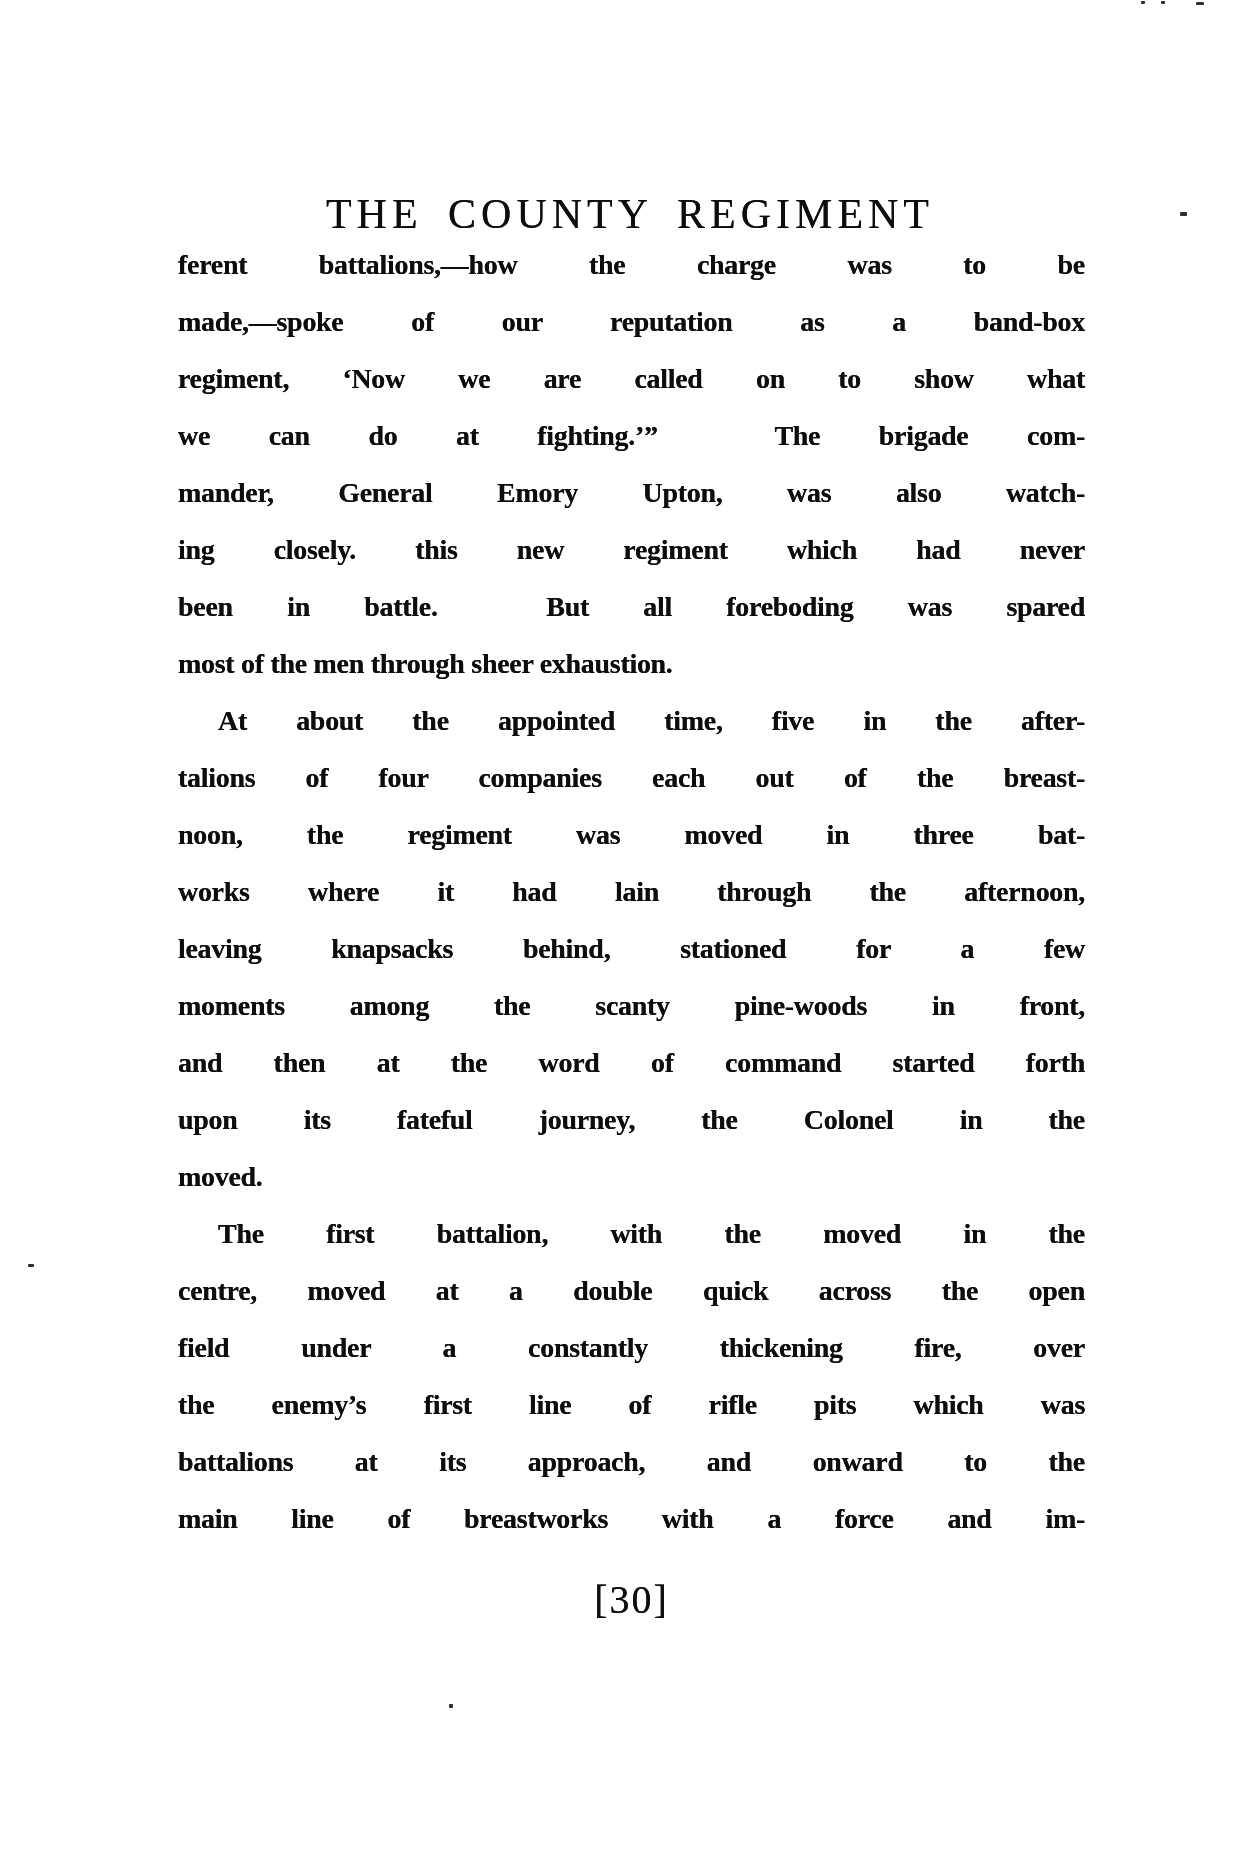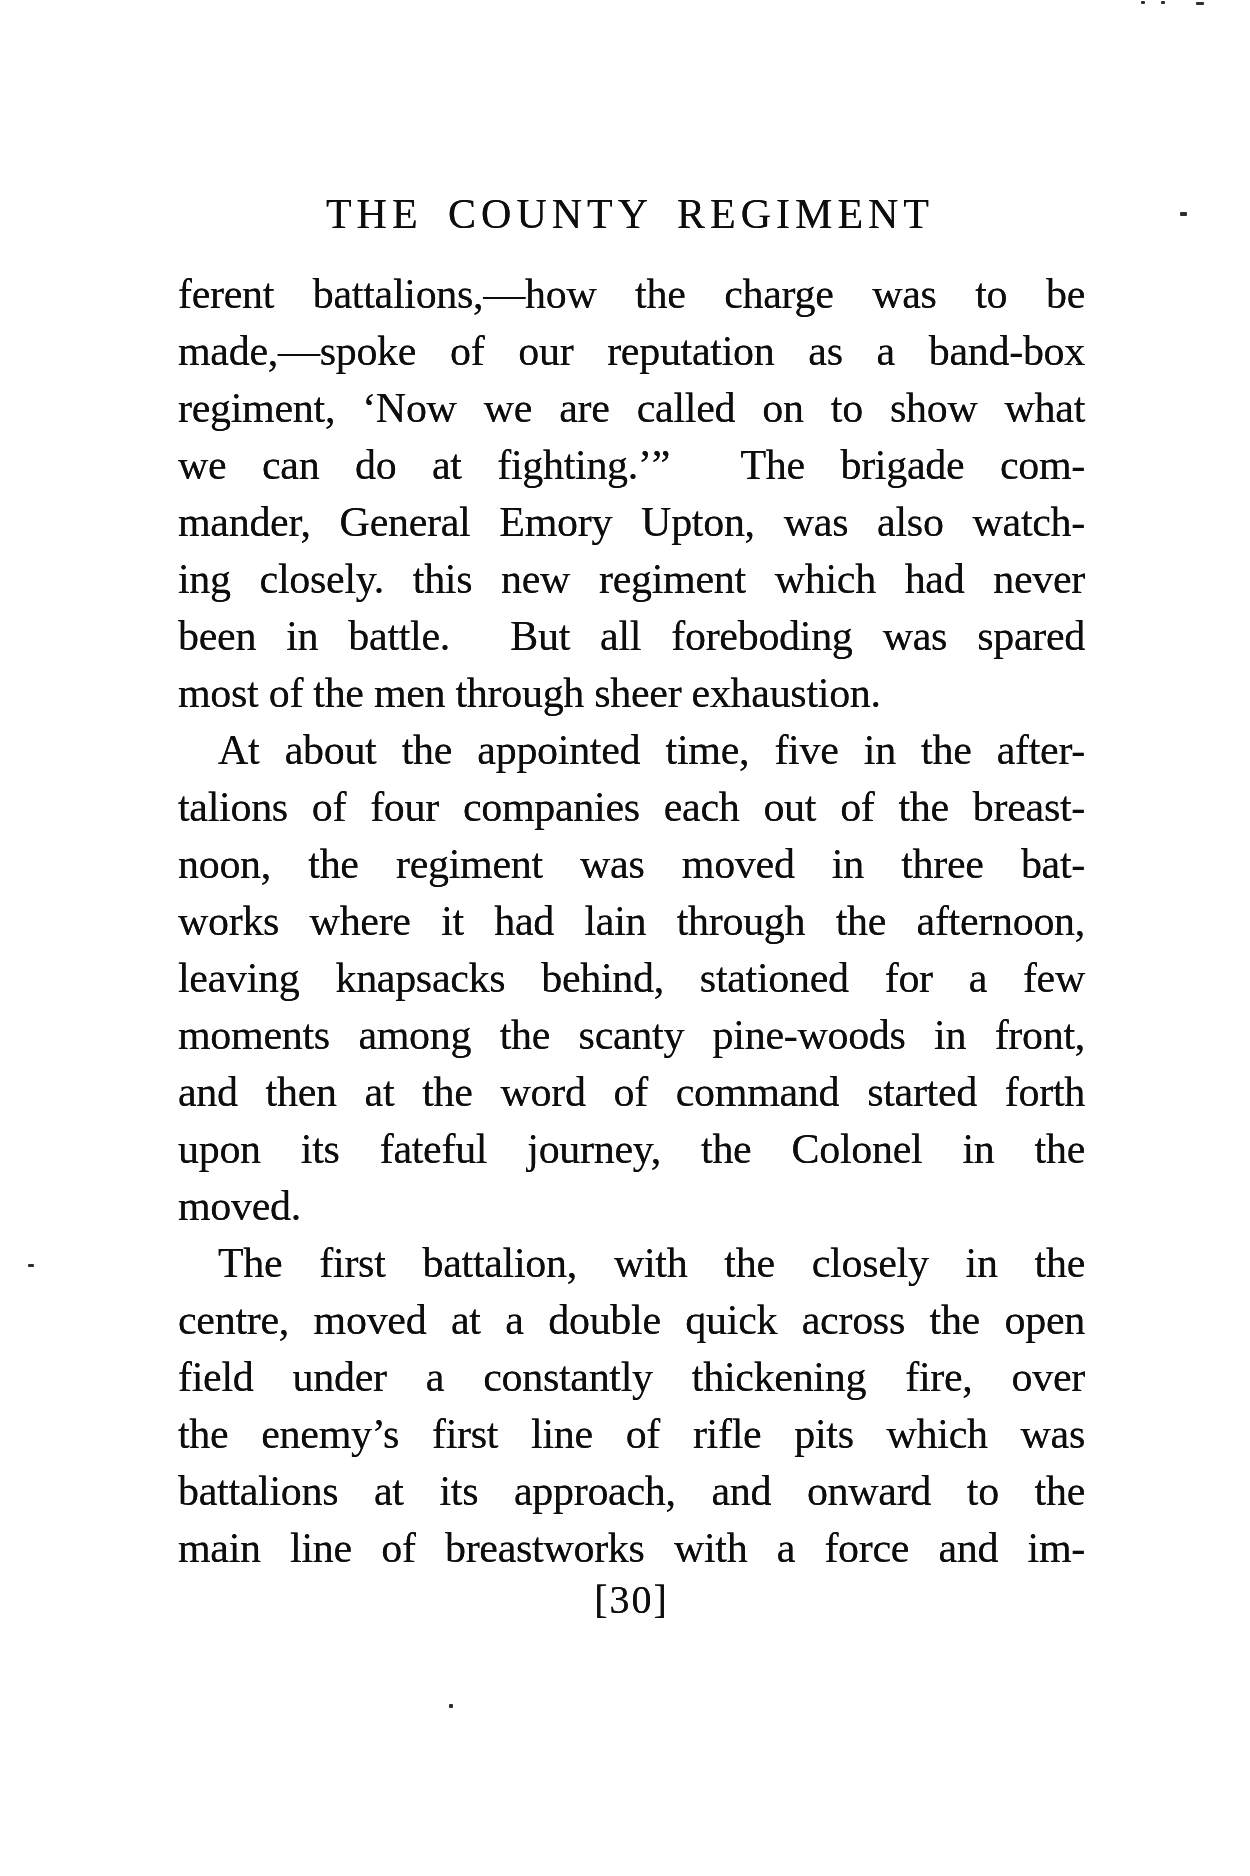--- a/index.html
+++ b/index.html
@@ -24,27 +24,28 @@
     text-align: center;
     font-size: 42px;
     line-height: 44px;
     letter-spacing: 5px;
     word-spacing: 10px;
     white-space: nowrap;
     text-shadow: 0 0 0.6px rgba(10,10,10,0.9);
   }
   .bodytext {
     position: absolute;
-    top: 266px;
+    top: 236px;
     left: 178px;
     width: 907px;
-    font-size: 42px;
+    font-size: 28px;
     line-height: 57px;
     letter-spacing: -0.3px;
     text-shadow: 0 0 0.5px rgba(10,10,10,0.85);
+    font-weight: bold;
   }
   .line {
     height: 57px;
     text-align: justify;
     text-align-last: justify;
   }
   .line.flush {
     text-align: center;
     text-align-last: left;
   }
@@ -85,21 +86,21 @@
       <div class="line flush">most of the men through sheer exhaustion.</div>
       <div class="line indent">At about the appointed time, five in the after-</div>
       <div class="line">talions of four companies each out of the breast-</div>
       <div class="line">noon, the regiment was moved in three bat-</div>
       <div class="line">works where it had lain through the afternoon,</div>
       <div class="line">leaving knapsacks behind, stationed for a few</div>
       <div class="line">moments among the scanty pine-woods in front,</div>
       <div class="line">and then at the word of command started forth</div>
       <div class="line">upon its fateful journey, the Colonel in the</div>
       <div class="line flush">moved.</div>
-      <div class="line indent">The first battalion, with the closely in the</div>
+      <div class="line indent">The first battalion, with the moved in the</div>
       <div class="line">centre, moved at a double quick across the open</div>
       <div class="line">field under a constantly thickening fire, over</div>
       <div class="line">the enemy’s first line of rifle pits which was</div>
       <div class="line">battalions at its approach, and onward to the</div>
       <div class="line">main line of breastworks with a force and im-</div>
     </div>
 
   <div class="pagenum">[30]</div>
 <div class="speck" style="left: 1141px; top: 1px; width: 4px; height: 3px;"></div>
     <div class="speck" style="left: 1161px; top: 1px; width: 4px; height: 3px;"></div>

